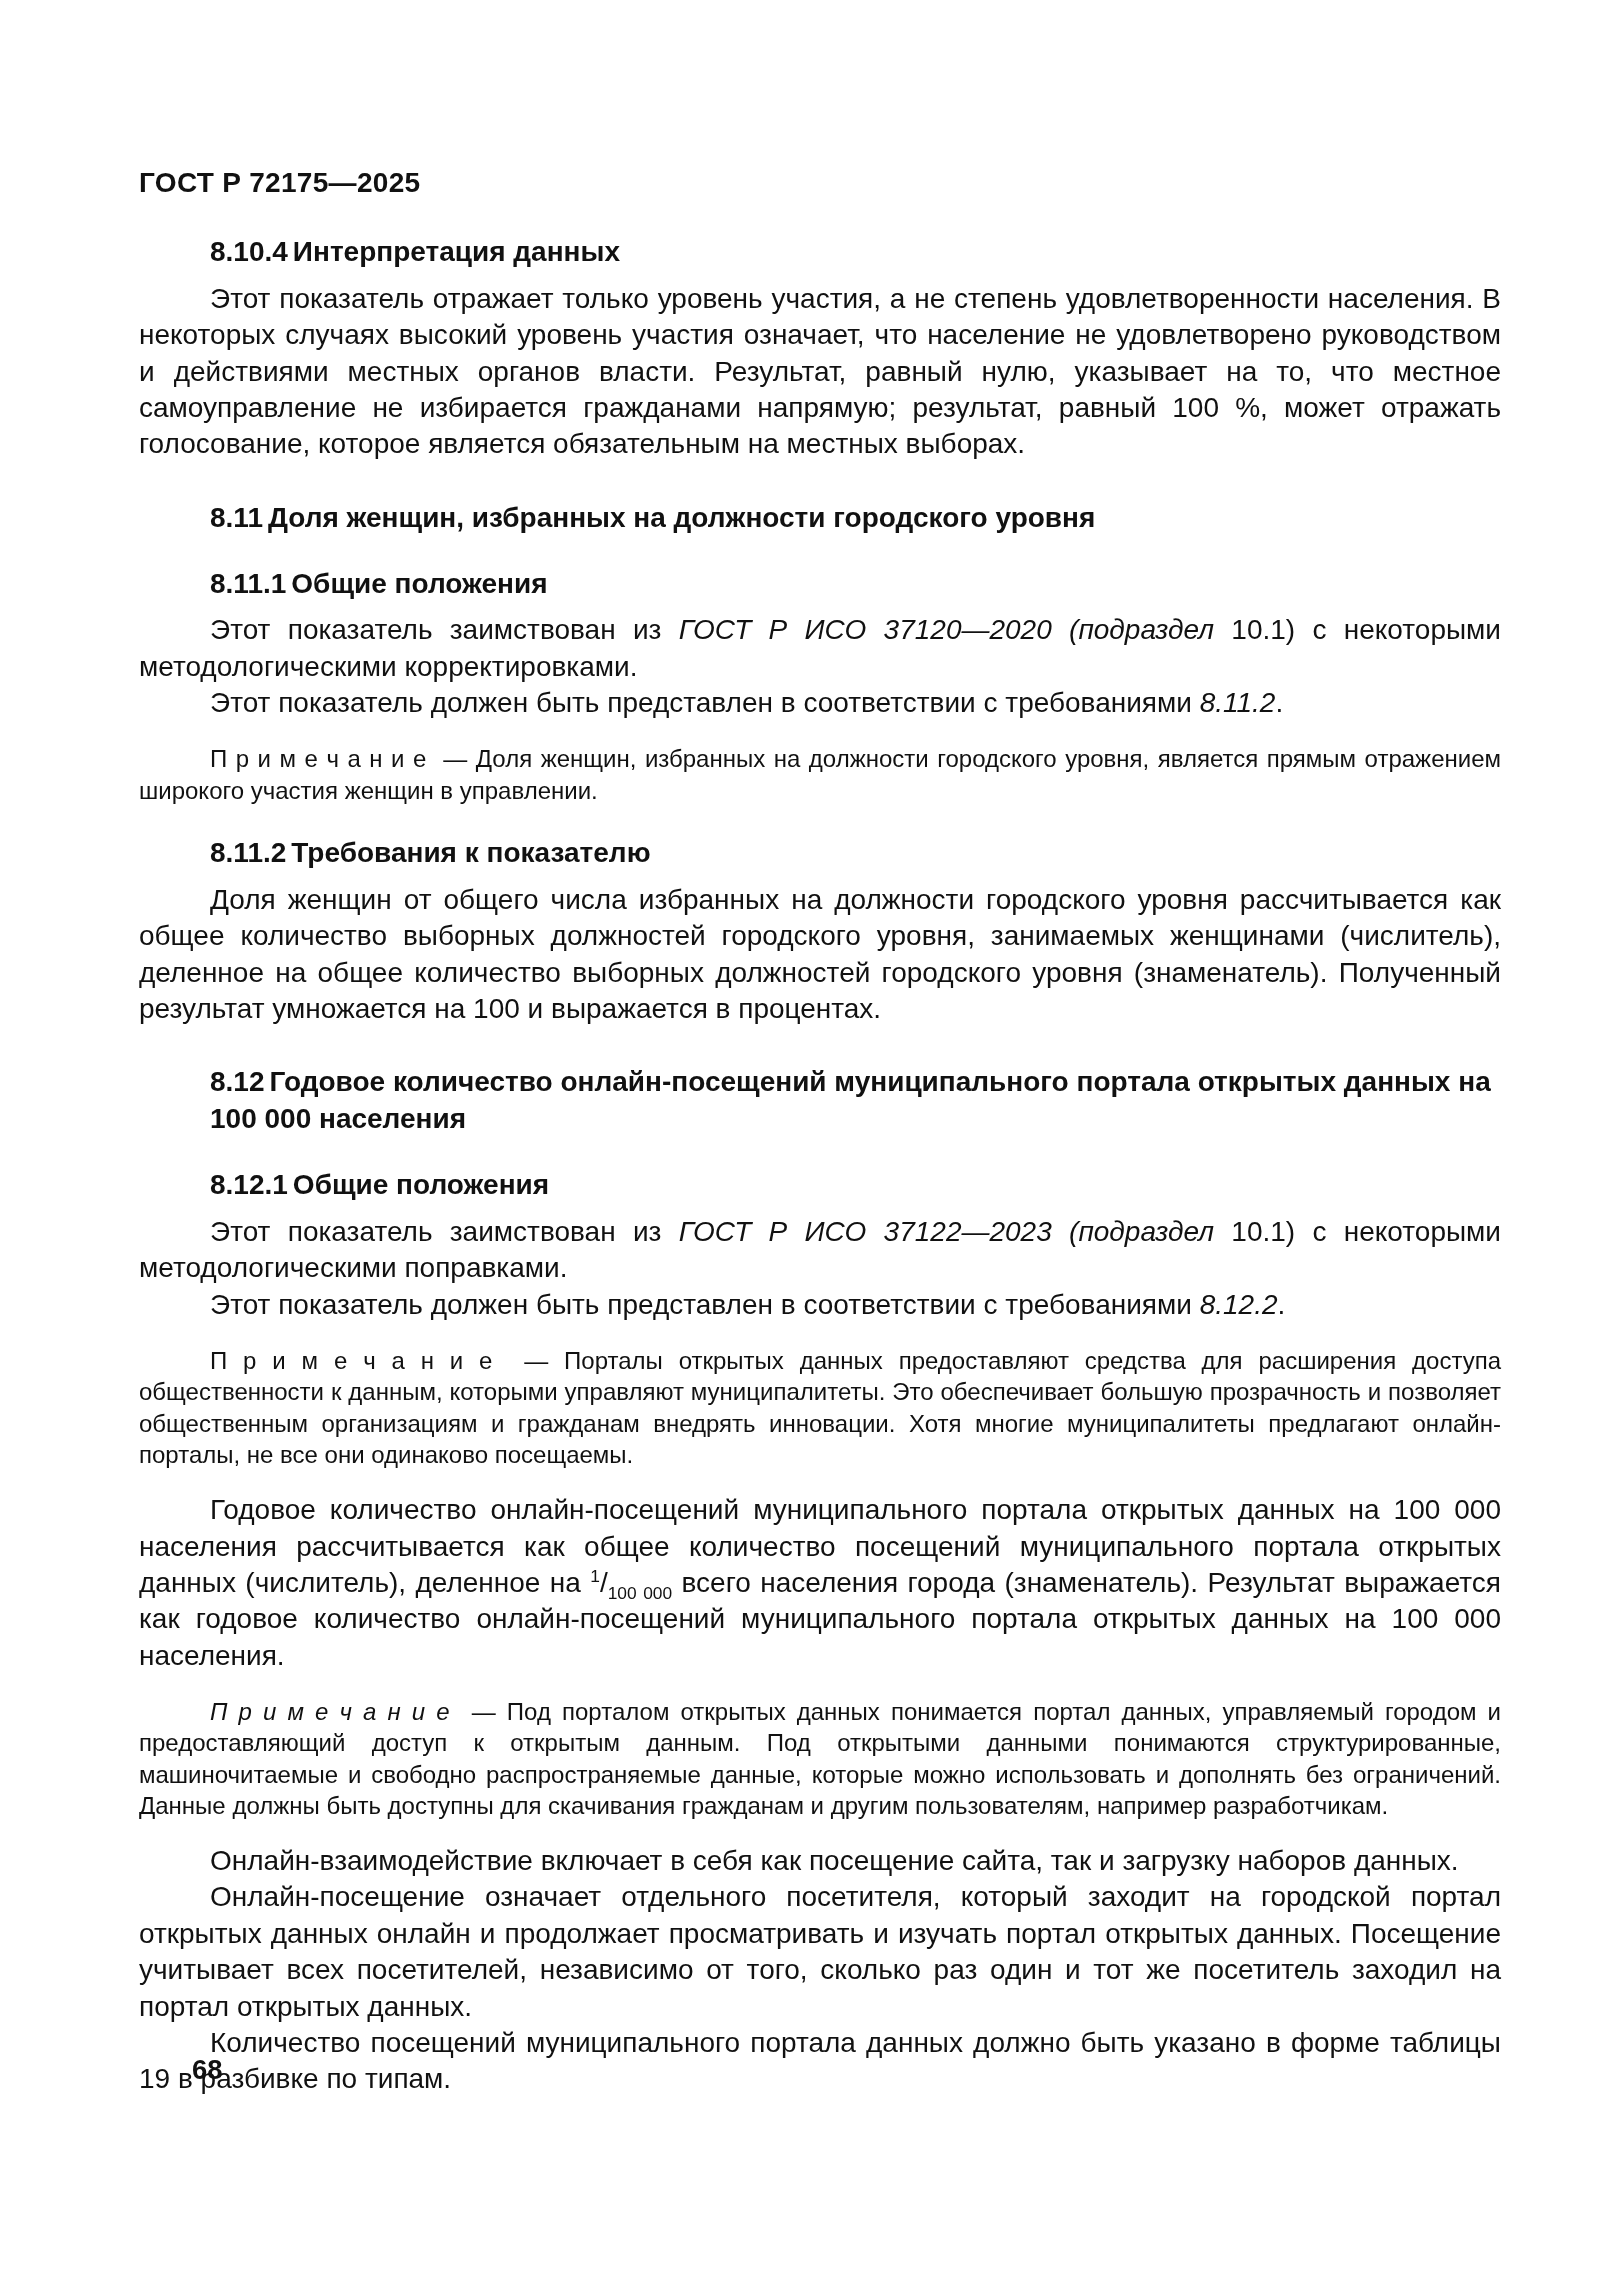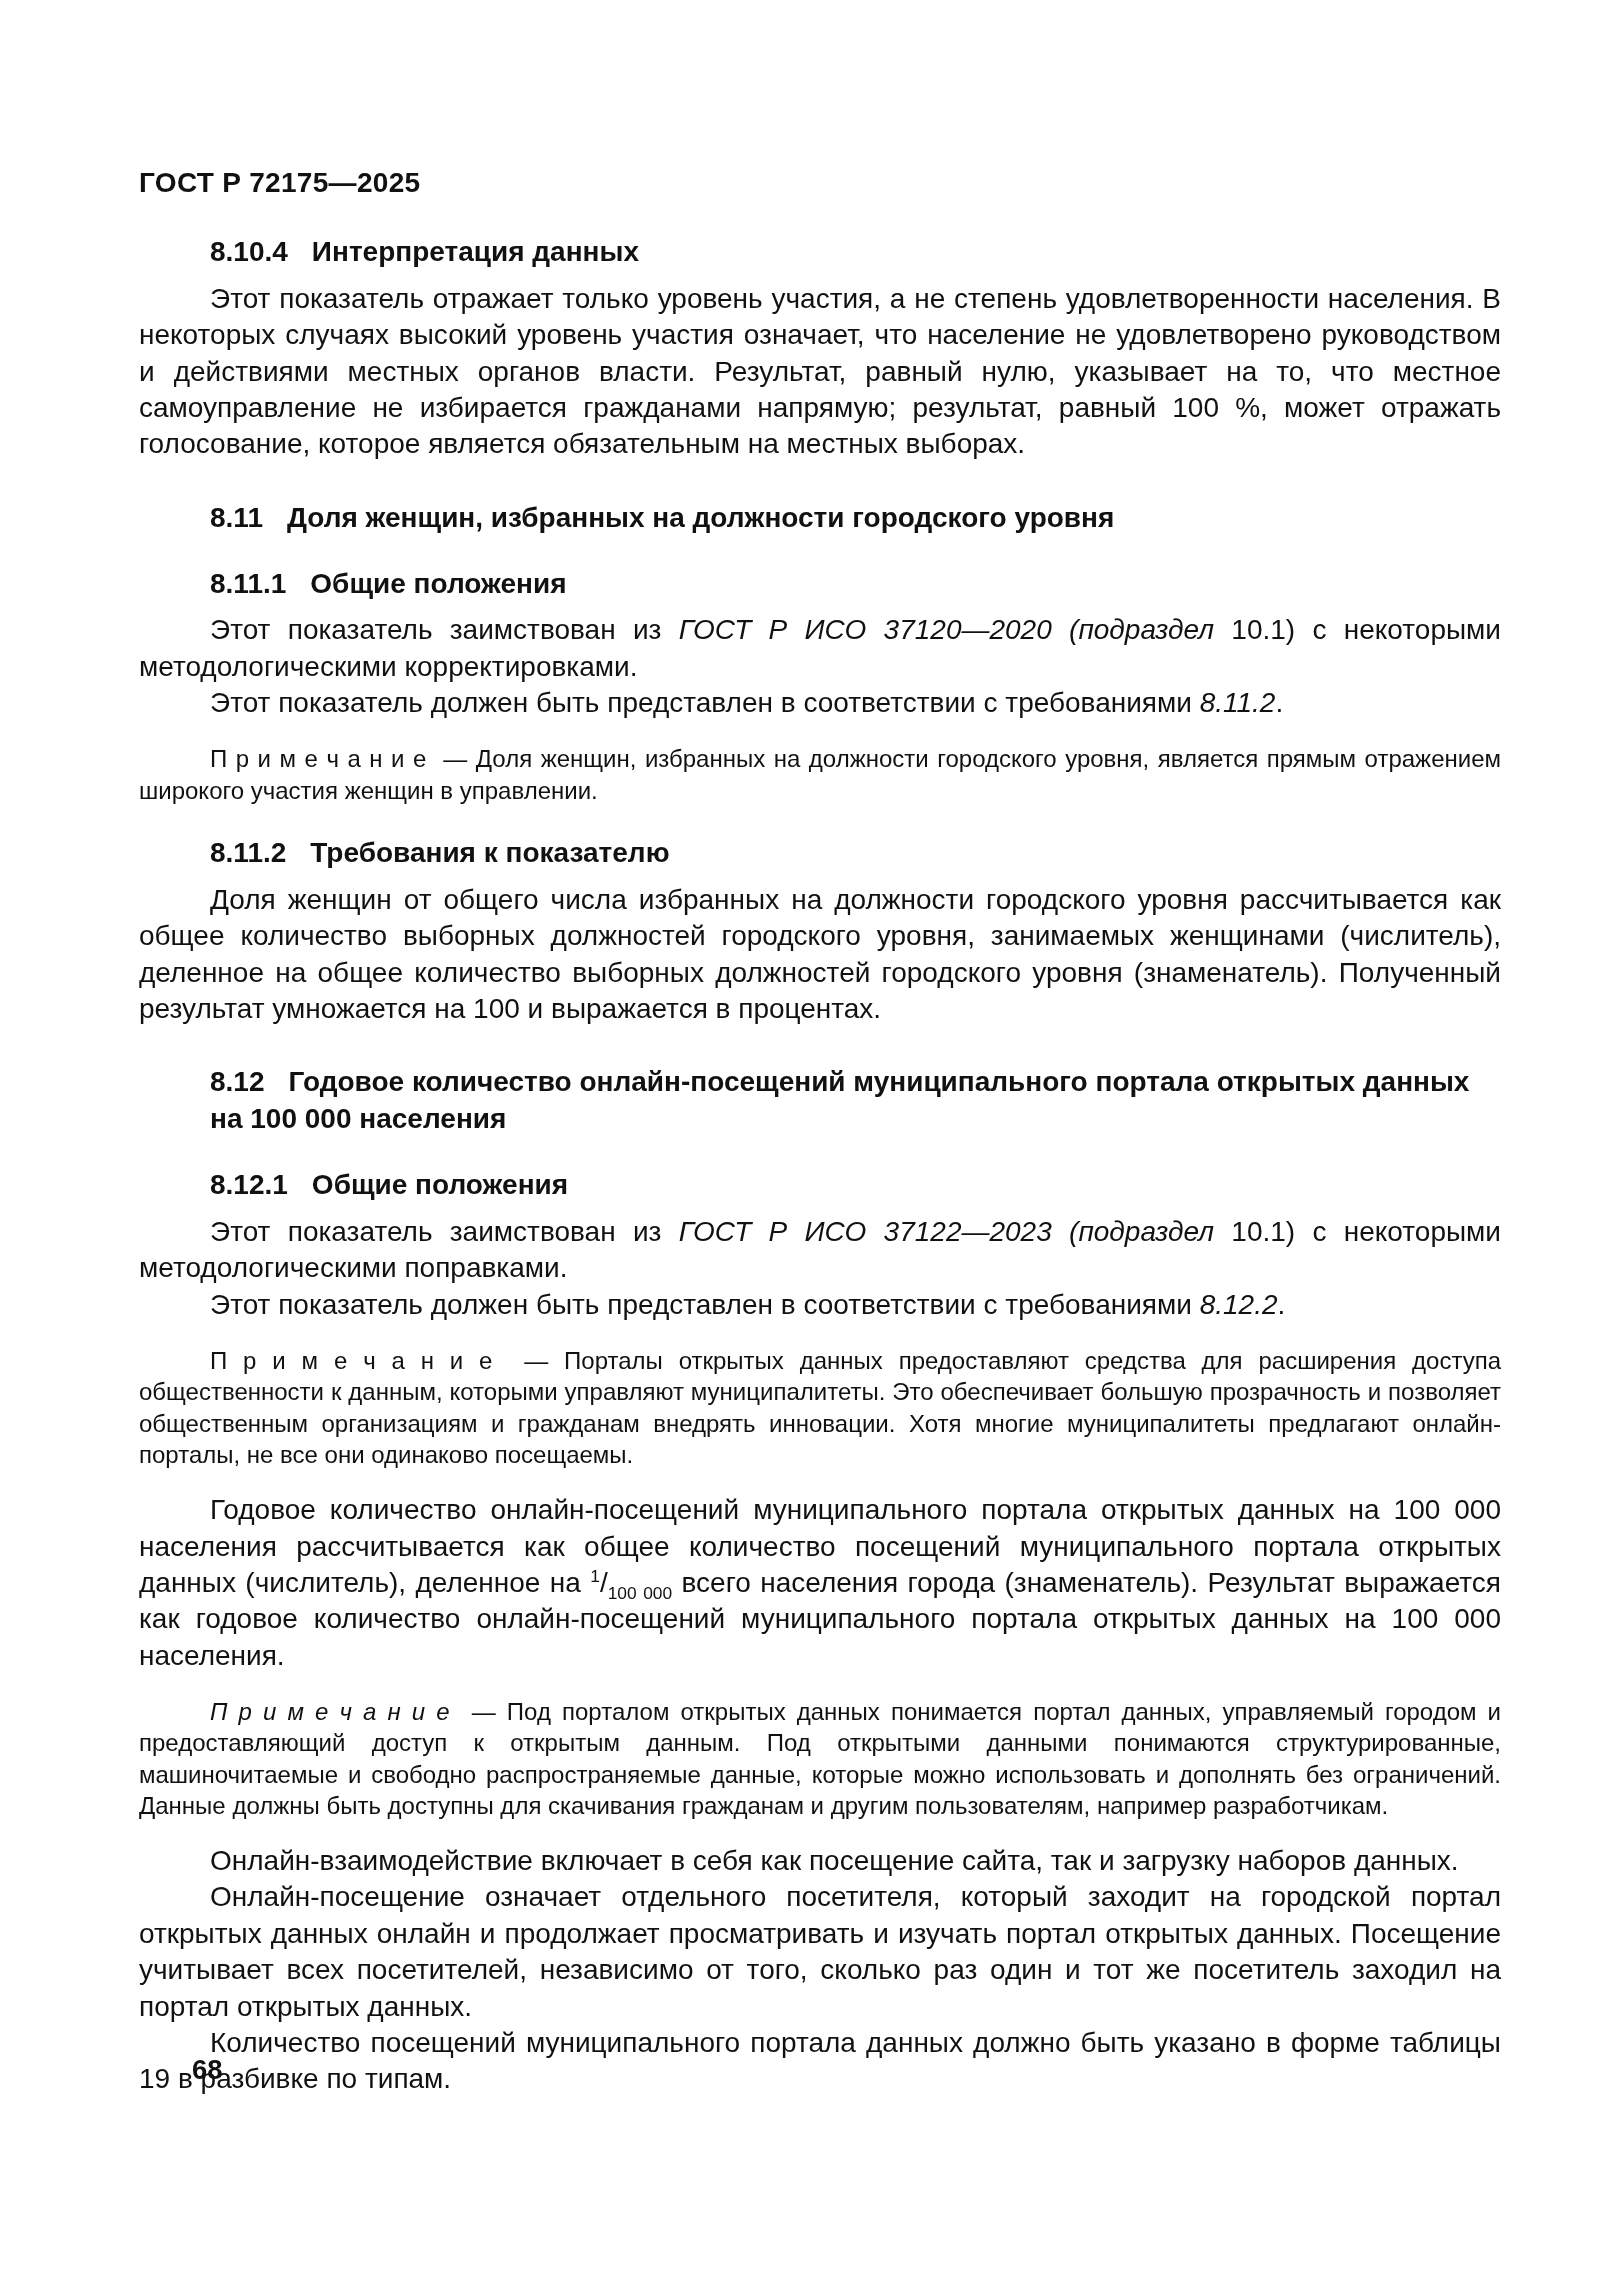--- a/index.html
+++ b/index.html
@@ -33,21 +33,21 @@
   .doc-body { }
   .heading {
     font-weight: bold;
     font-size: 28px;
     line-height: 1.32;
     margin: 29px 0 9.8px 0;
     padding-left: 71px;
     text-align: left;
   }
   .heading.h2 { margin-top: 37px; }
-  .heading .h-num { margin-right: 24px; }
+  .heading .h-num { margin-right: 5px; }
   .para {
     font-size: 28px;
     line-height: 1.3;
     margin: 0;
     text-indent: 71px;
     text-align: justify;
     hyphens: auto;
     -webkit-hyphens: auto;
   }
   .note {

